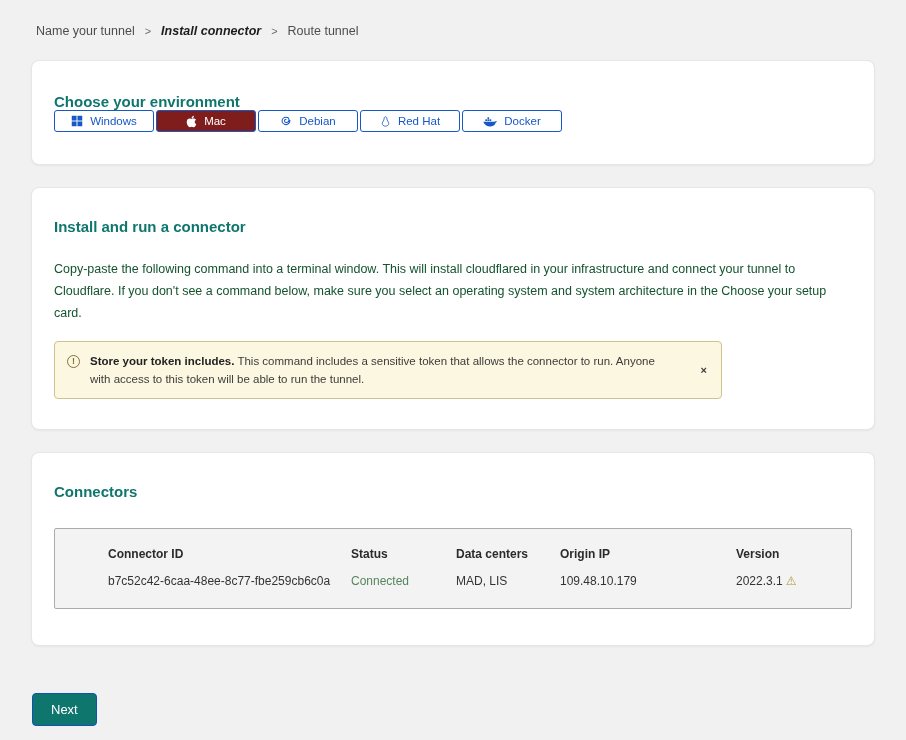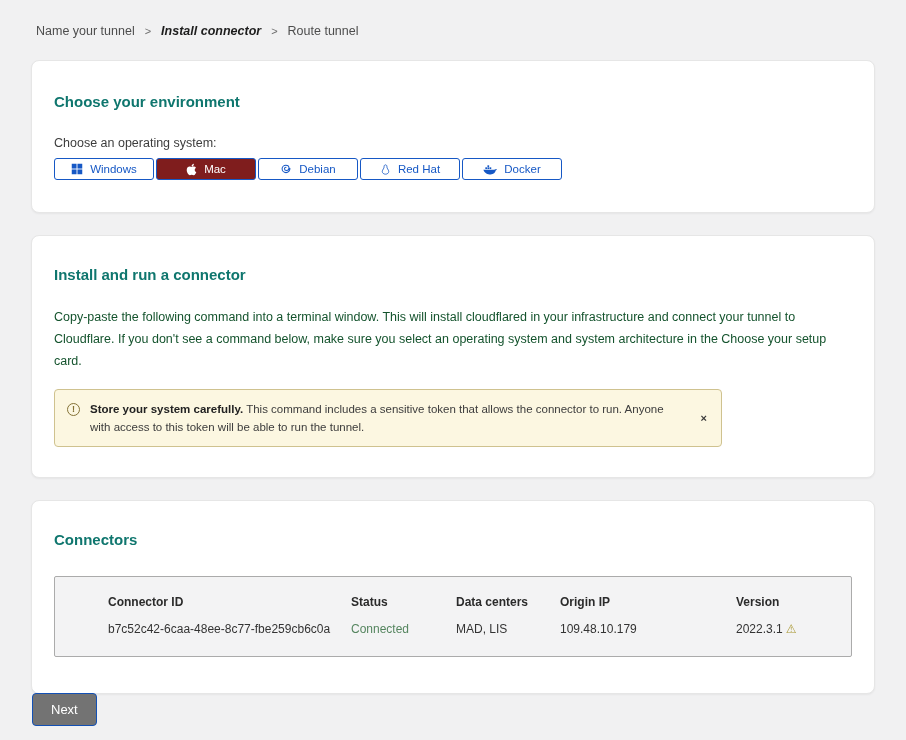--- a/index.html
+++ b/index.html
@@ -116,41 +116,40 @@
     font-size: 12px;
   }
   .th { font-weight: bold; color: #2b2b2b; }
   .td { color: #333; }
   .td.status { color: #55855f; }
   .version-warn { color: #a8962f; font-size: 12px; margin-left: 3px; }
 
   
   .next-btn {
     position: absolute; left: 32px; bottom: 14px;
-    background: #737373; color: #fff; border: 1px solid #1250b5; border-radius: 4px;
+    background: #0f766e; color: #fff; border: 1px solid #1250b5; border-radius: 4px;
     font-size: 13px; padding: 8px 18px; cursor: pointer;
     font-family: "Liberation Sans", sans-serif;
   }
 </style>
 </head>
 <body>
 
 <div class="page">
 
   <nav class="breadcrumb">
     <span class="crumb">Name your tunnel</span>
     <span class="crumb-sep">&gt;</span>
     <span class="crumb active">Install connector</span>
     <span class="crumb-sep">&gt;</span>
     <span class="crumb">Route tunnel</span>
   </nav>
 
   <section class="card card-1">
     <h2 class="card-title">Choose your environment</h2>
-    <p class="os-label">Choose an operating system:</p>
     <div class="os-row">
 
       <button class="os-btn">
         <span>
           <svg width="12" height="12" viewBox="0 0 16 16">
               <rect x="1" y="1" width="6.4" height="6.4" fill="currentColor"></rect>
               <rect x="8.6" y="1" width="6.4" height="6.4" fill="currentColor"></rect>
               <rect x="1" y="8.6" width="6.4" height="6.4" fill="currentColor"></rect>
               <rect x="8.6" y="8.6" width="6.4" height="6.4" fill="currentColor"></rect>
             </svg>
@@ -200,21 +199,21 @@
 
     </div>
   </section>
 
   <section class="card card-2">
     <h2 class="card-title">Install and run a connector</h2>
     <p class="desc">Copy-paste the following command into a terminal window. This will install cloudflared in your infrastructure and connect your tunnel to Cloudflare. If you don't see a command below, make sure you select an operating system and system architecture in the Choose your setup card.</p>
 
     <div class="banner">
       <span class="banner-icon">!</span>
-      <p class="banner-text"><b>Store your system carefully.</b><span> This command includes a sensitive token that allows the connector to run. Anyone with access to this token will be able to run the tunnel.</span></p>
+      <p class="banner-text"><b>Store your token includes.</b><span> This command includes a sensitive token that allows the connector to run. Anyone with access to this token will be able to run the tunnel.</span></p>
       <button class="banner-close">×</button>
     </div>
 
   </section>
 
   <section class="card card-3">
     <h2 class="card-title">Connectors</h2>
     <div class="conn-table">
       <div class="th">Connector ID</div>
       <div class="th">Status</div>

